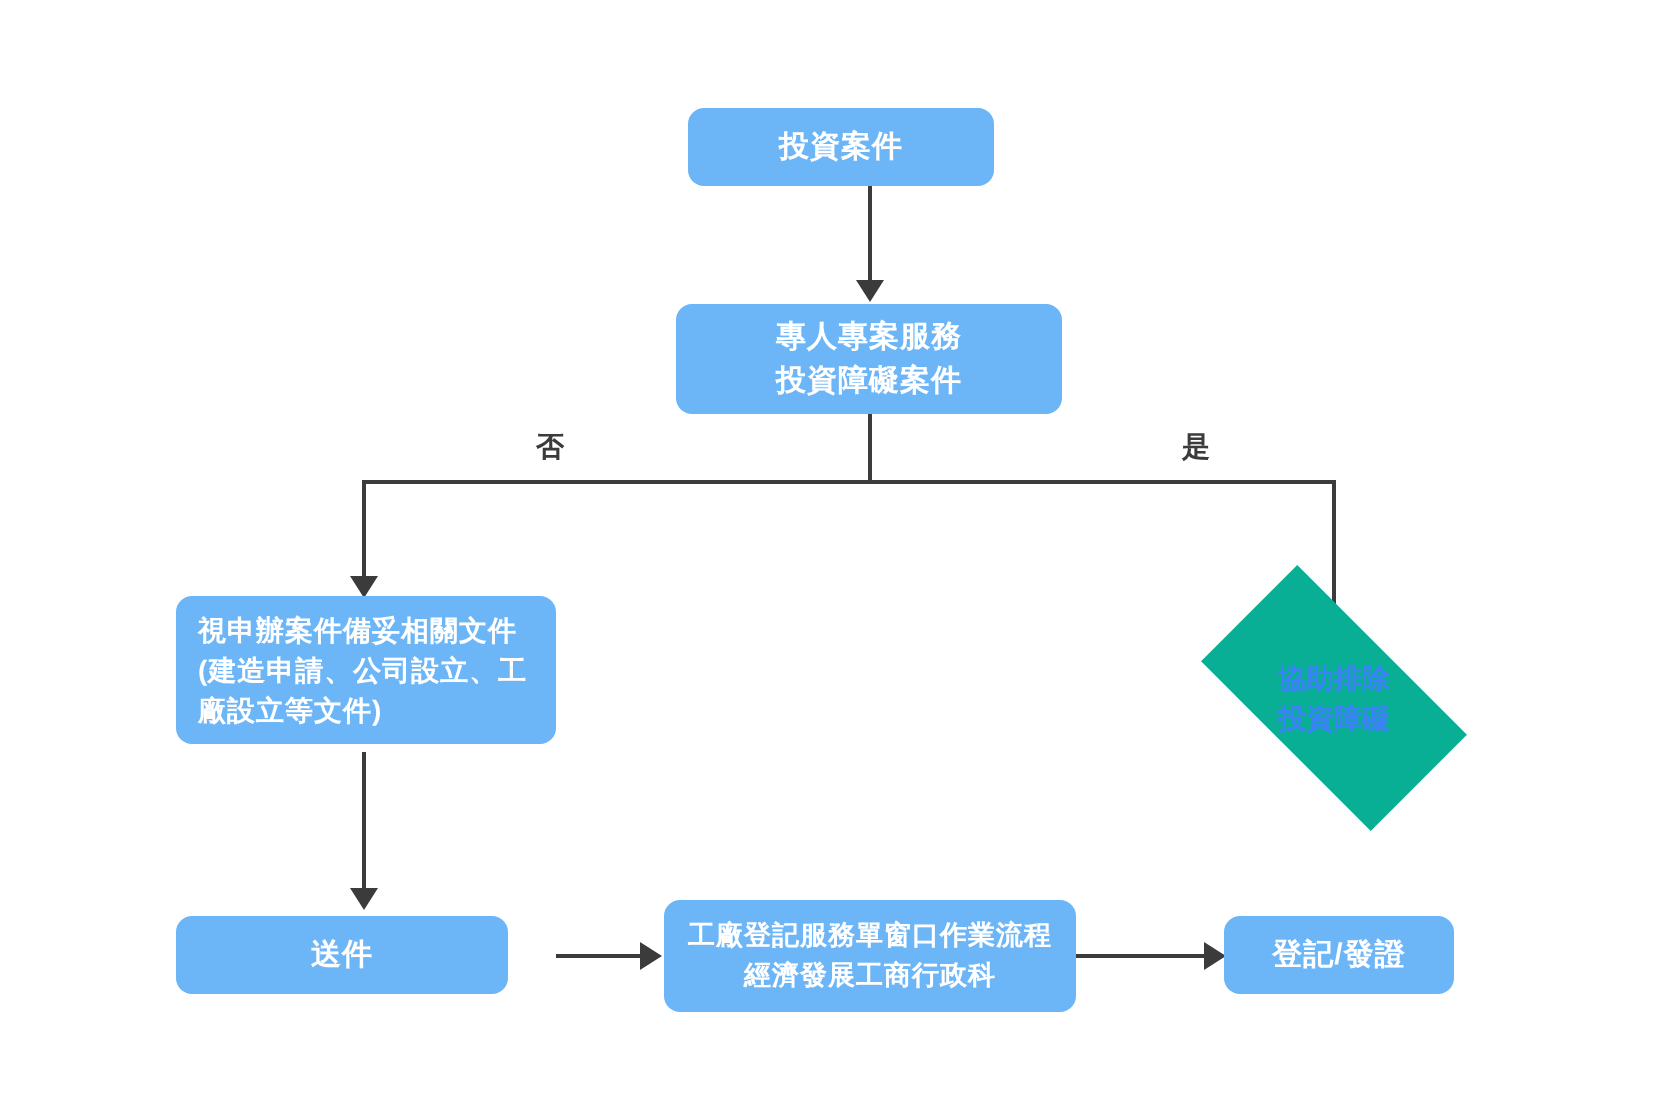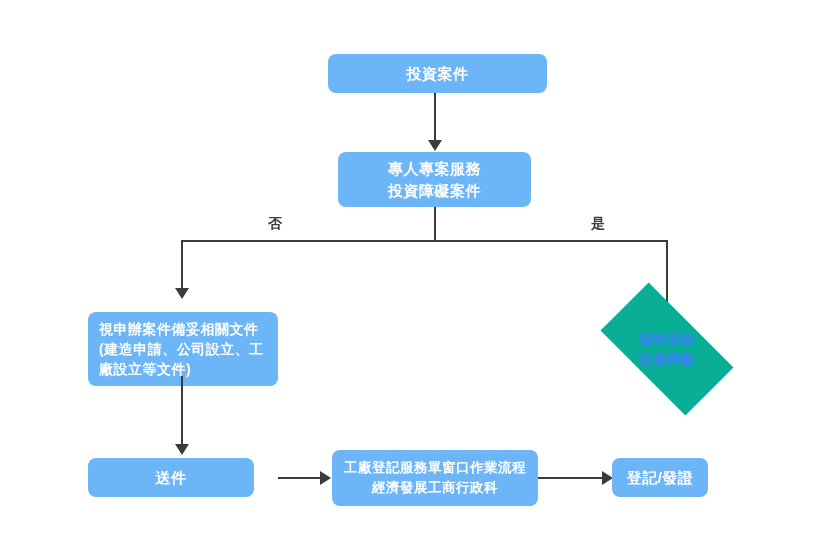--- a/index.html
+++ b/index.html
@@ -98,21 +98,21 @@
     font-size: 14px;
     font-weight: bold;
     white-space: nowrap;
   }
 </style>
 </head>
 <body>
 
 <div id="canvas">
 
-  <div class="node process" style="left:328px; top:54px; width:219px; height:39px; font-size:15px;">
+  <div class="node process" style="left:344px; top:54px; width:153px; height:39px; font-size:15px;">
     <span class="lines">
       <span>投資案件</span>
     </span>
   </div>
 
   <div class="conn v" style="left:434px; top:93px; height:50px;"></div>
   <div class="arrowhead down" style="left:428px; top:140px;"></div>
 
   <div class="node process" style="left:338px; top:152px; width:193px; height:55px; font-size:15px;">
     <span class="lines">
@@ -127,21 +127,21 @@
 
   <div class="conn v" style="left:181px; top:240px; height:51px;"></div>
   <div class="arrowhead down" style="left:175px; top:288px;"></div>
 
   <div class="conn v" style="left:666px; top:240px; height:74px;"></div>
   <div class="arrowhead down" style="left:660px; top:311px;"></div>
 
   <div class="edge-label" style="left:268px; top:215px;">否</div>
   <div class="edge-label" style="left:591px; top:215px;">是</div>
 
-  <div class="node process left-align" style="left:88px; top:312px; width:190px; height:74px; font-size:14px; padding-left:11px; padding-right:8px;">
+  <div class="node process left-align" style="left:88px; top:298px; width:190px; height:74px; font-size:14px; padding-left:11px; padding-right:8px;">
     <span class="lines">
       <span>視申辦案件備妥相關文件</span>
       <span>(建造申請、公司設立、工</span>
       <span>廠設立等文件)</span>
     </span>
   </div>
 
   <div class="diamond-wrap" style="left:607px; top:315px; width:120px; height:68px;">
     <div class="diamond-shape"></div>
     <div class="diamond-label" style="font-size:14px;">
@@ -165,19 +165,19 @@
   <div class="node process" style="left:332px; top:450px; width:206px; height:56px; font-size:13.5px;">
     <span class="lines">
       <span>工廠登記服務單窗口作業流程</span>
       <span>經濟發展工商行政科</span>
     </span>
   </div>
 
   <div class="conn h" style="left:538px; top:477px; width:66px;"></div>
   <div class="arrowhead right" style="left:602px; top:471px;"></div>
 
-  <div class="node process" style="left:612px; top:458px; width:96px; height:39px; font-size:15px;">
+  <div class="node process" style="left:612px; top:458px; width:115px; height:39px; font-size:15px;">
     <span class="lines">
       <span>登記/發證</span>
     </span>
   </div>
 
 </div>
 
 </body></html>

